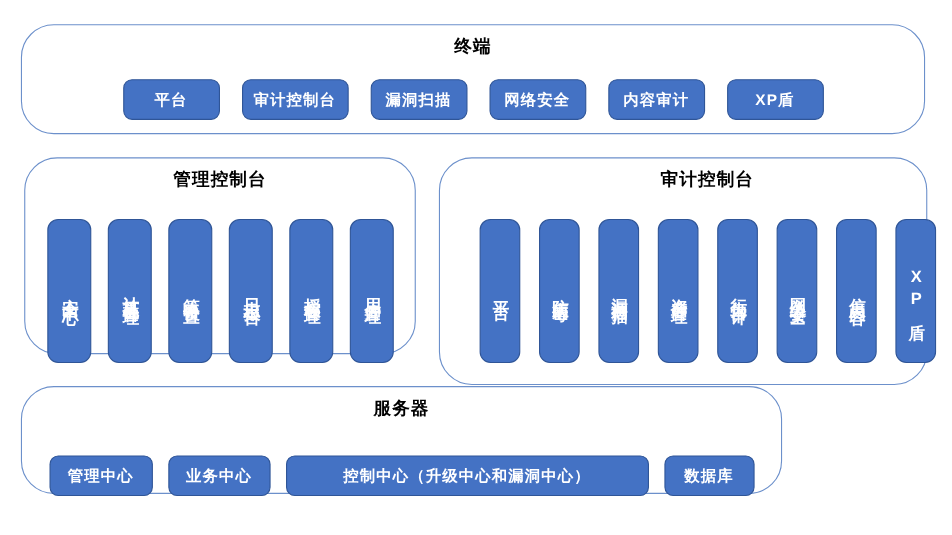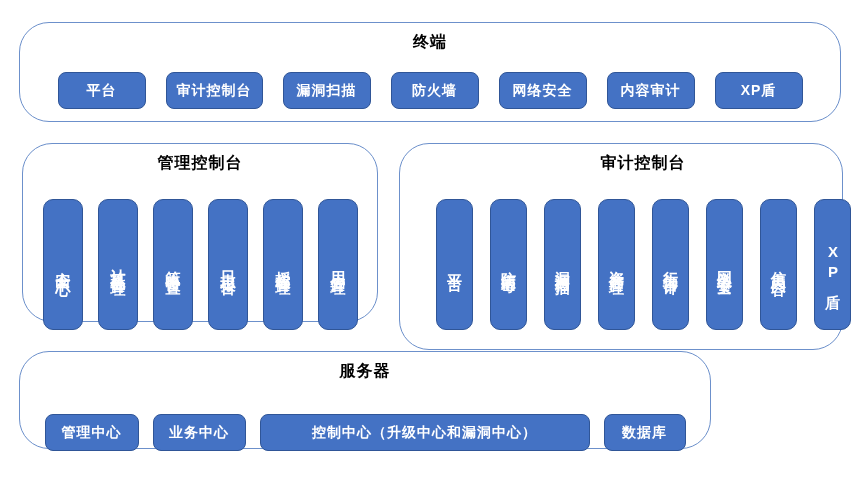--- a/index.html
+++ b/index.html
@@ -93,21 +93,20 @@
 <body>
 
 <div class="canvas">
 
   <div class="panel" id="panel-terminal">
     <div class="panel-title">终端</div>
     <div class="h-row">
       <div class="h-pill">平台</div>
       <div class="h-pill">审计控制台</div>
       <div class="h-pill">漏洞扫描</div>
-      <div class="h-pill">防火墙</div>
       <div class="h-pill">网络安全</div>
       <div class="h-pill">内容审计</div>
       <div class="h-pill">XP盾</div>
     </div>
   </div>
 
   <div class="panel" id="panel-mgmt">
     <div class="panel-title">管理控制台</div>
     <div class="v-row" id="mgmt-row">
       <div class="v-pill">安全中心</div>

